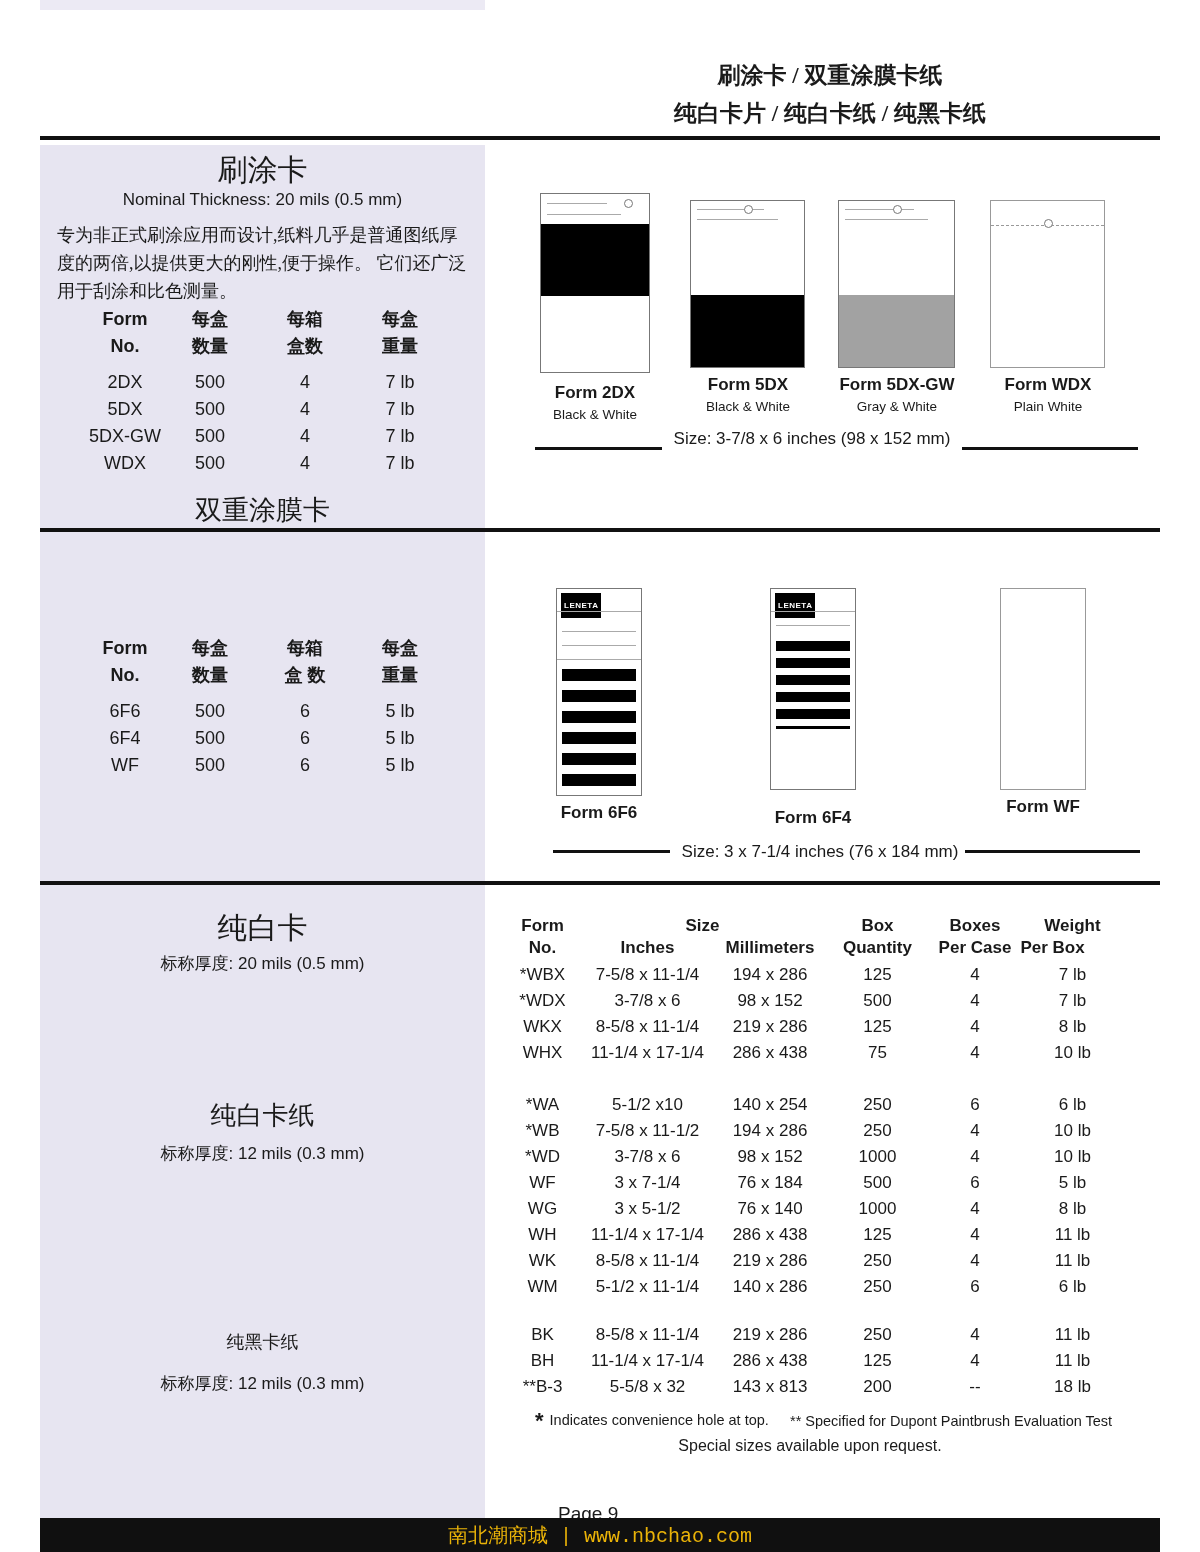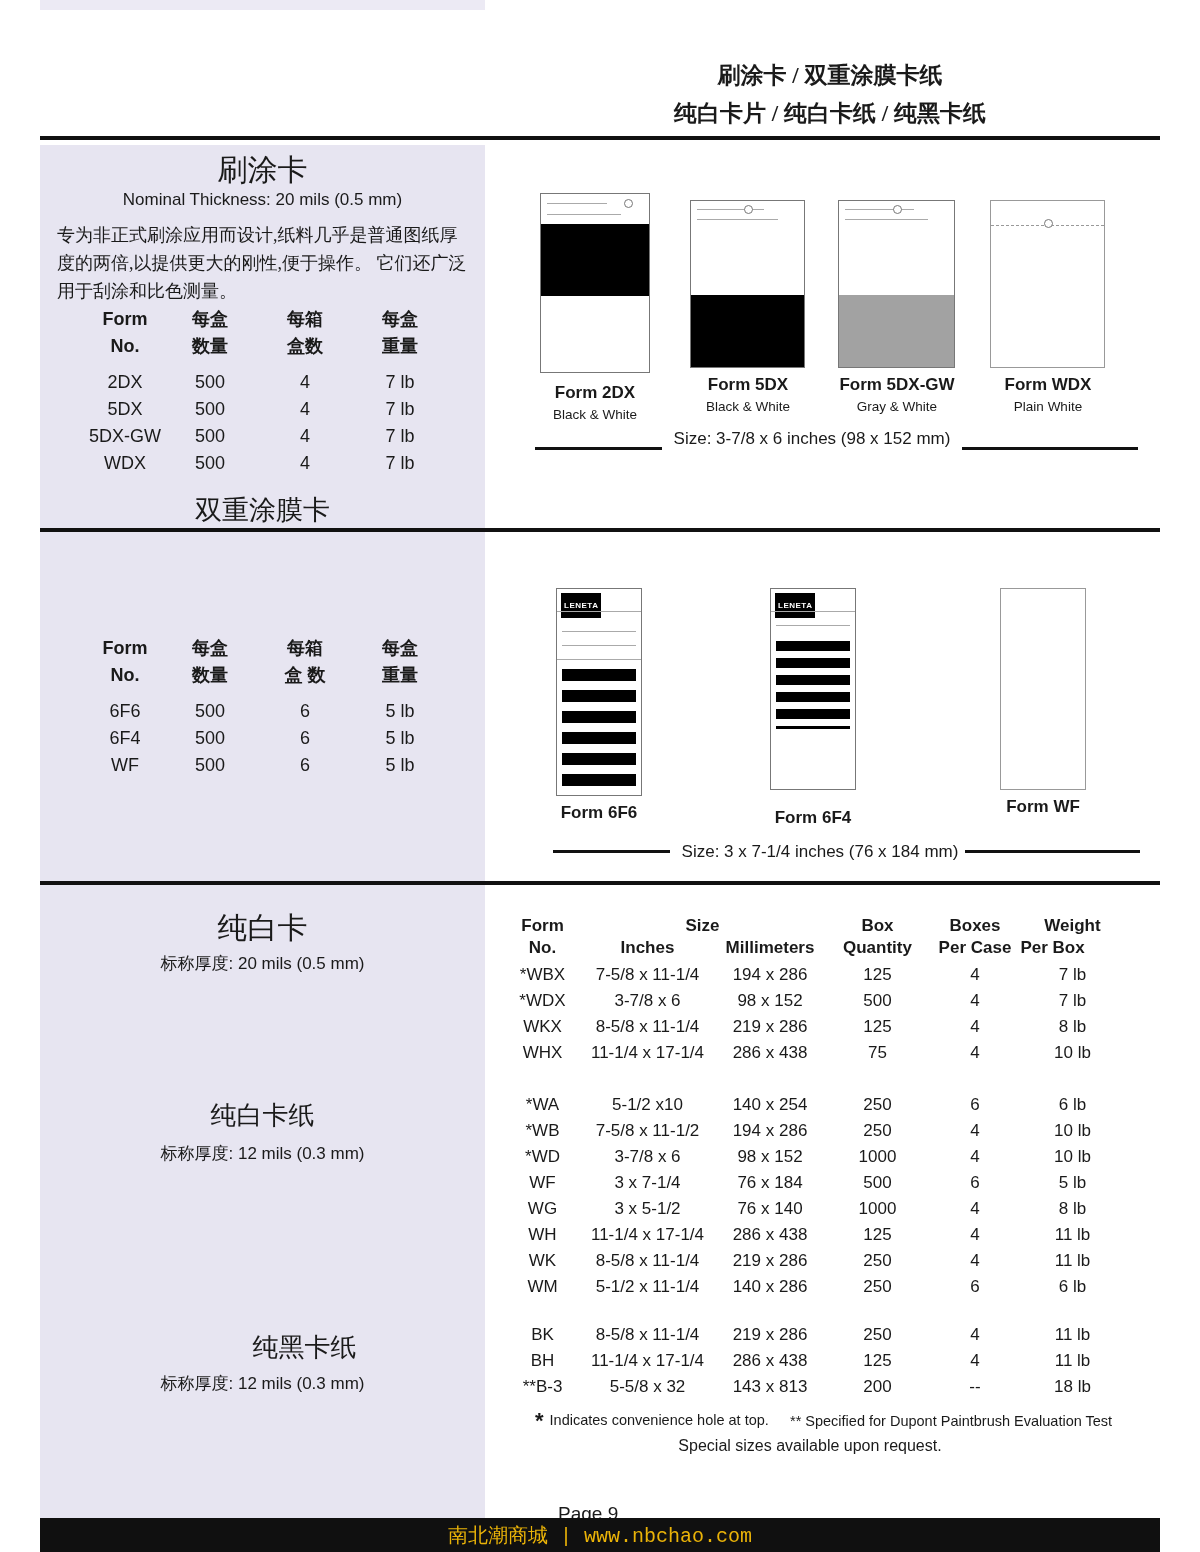--- a/index.html
+++ b/index.html
@@ -210,21 +210,21 @@
   <div class="seg" style="left:965px; top:850px; width:175px;"></div>
 
   <div class="hr" style="left:40px; top:881px; width:1120px;"></div>
 
   <div class="sec-title" style="top:908px; font-size:30px;">纯白卡</div>
   <div class="sec-sub" style="top:952px;">标称厚度: 20 mils (0.5 mm)</div>
 
   <div class="sec-title" style="top:1098px; font-size:26px;">纯白卡纸</div>
   <div class="sec-sub" style="top:1142px;">标称厚度: 12 mils (0.3 mm)</div>
 
-  <div class="sec-title" style="top:1330px; font-size:26px;margin-left:42px;">纯黑卡纸</div>
+  <div class="sec-title" style="top:1330px; font-size:18px;">纯黑卡纸</div>
   <div class="sec-sub" style="top:1372px;">标称厚度: 12 mils (0.3 mm)</div>
 
   <span class="sh" style="left:505px; width:75px; top:916px;">Form</span>
   <span class="sh" style="left:505px; width:75px; top:938px;">No.</span>
   <span class="sh" style="left:580px; width:245px; top:916px;">Size</span>
   <span class="sh" style="left:580px; width:135px; top:938px;">Inches</span>
   <span class="sh" style="left:715px; width:110px; top:938px;">Millimeters</span>
   <span class="sh" style="left:825px; width:105px; top:916px;">Box</span>
   <span class="sh" style="left:825px; width:105px; top:938px;">Quantity</span>
   <span class="sh" style="left:930px; width:90px; top:916px;">Boxes</span>

